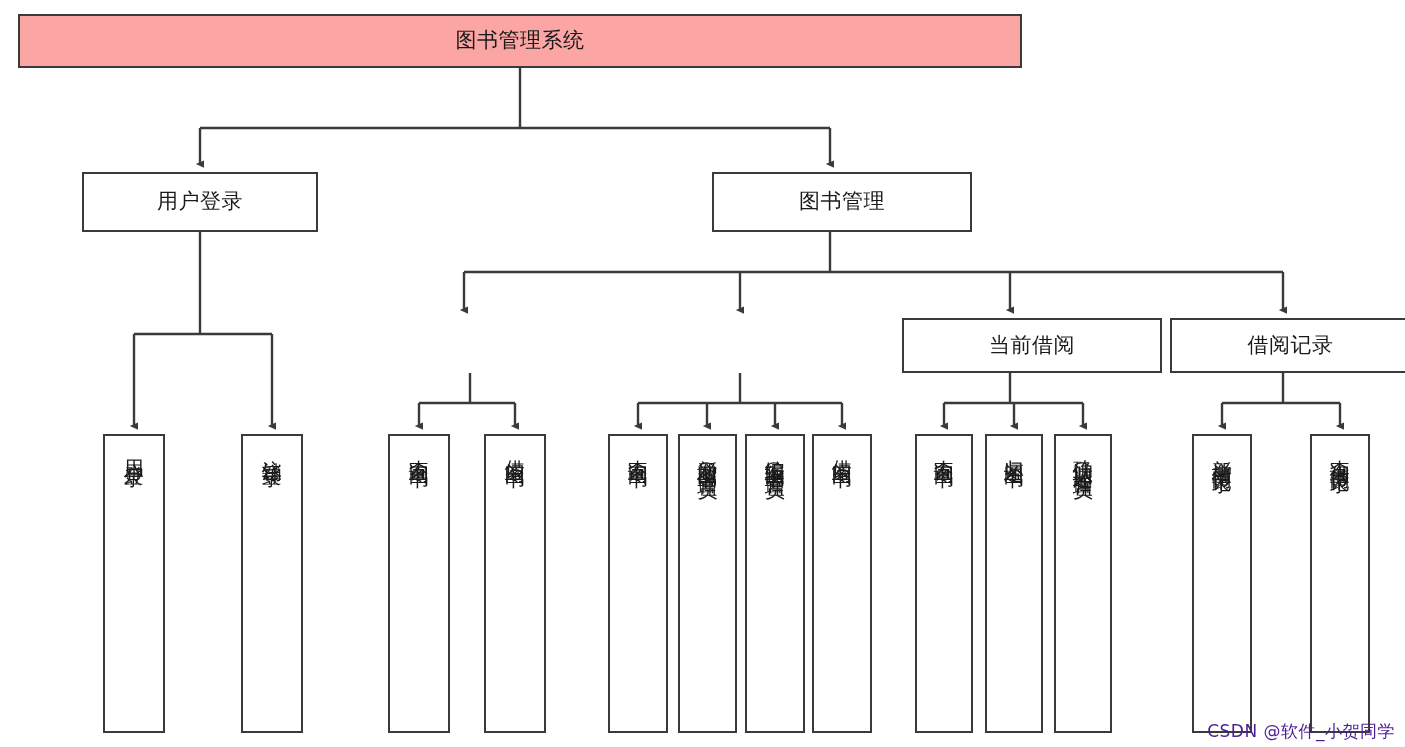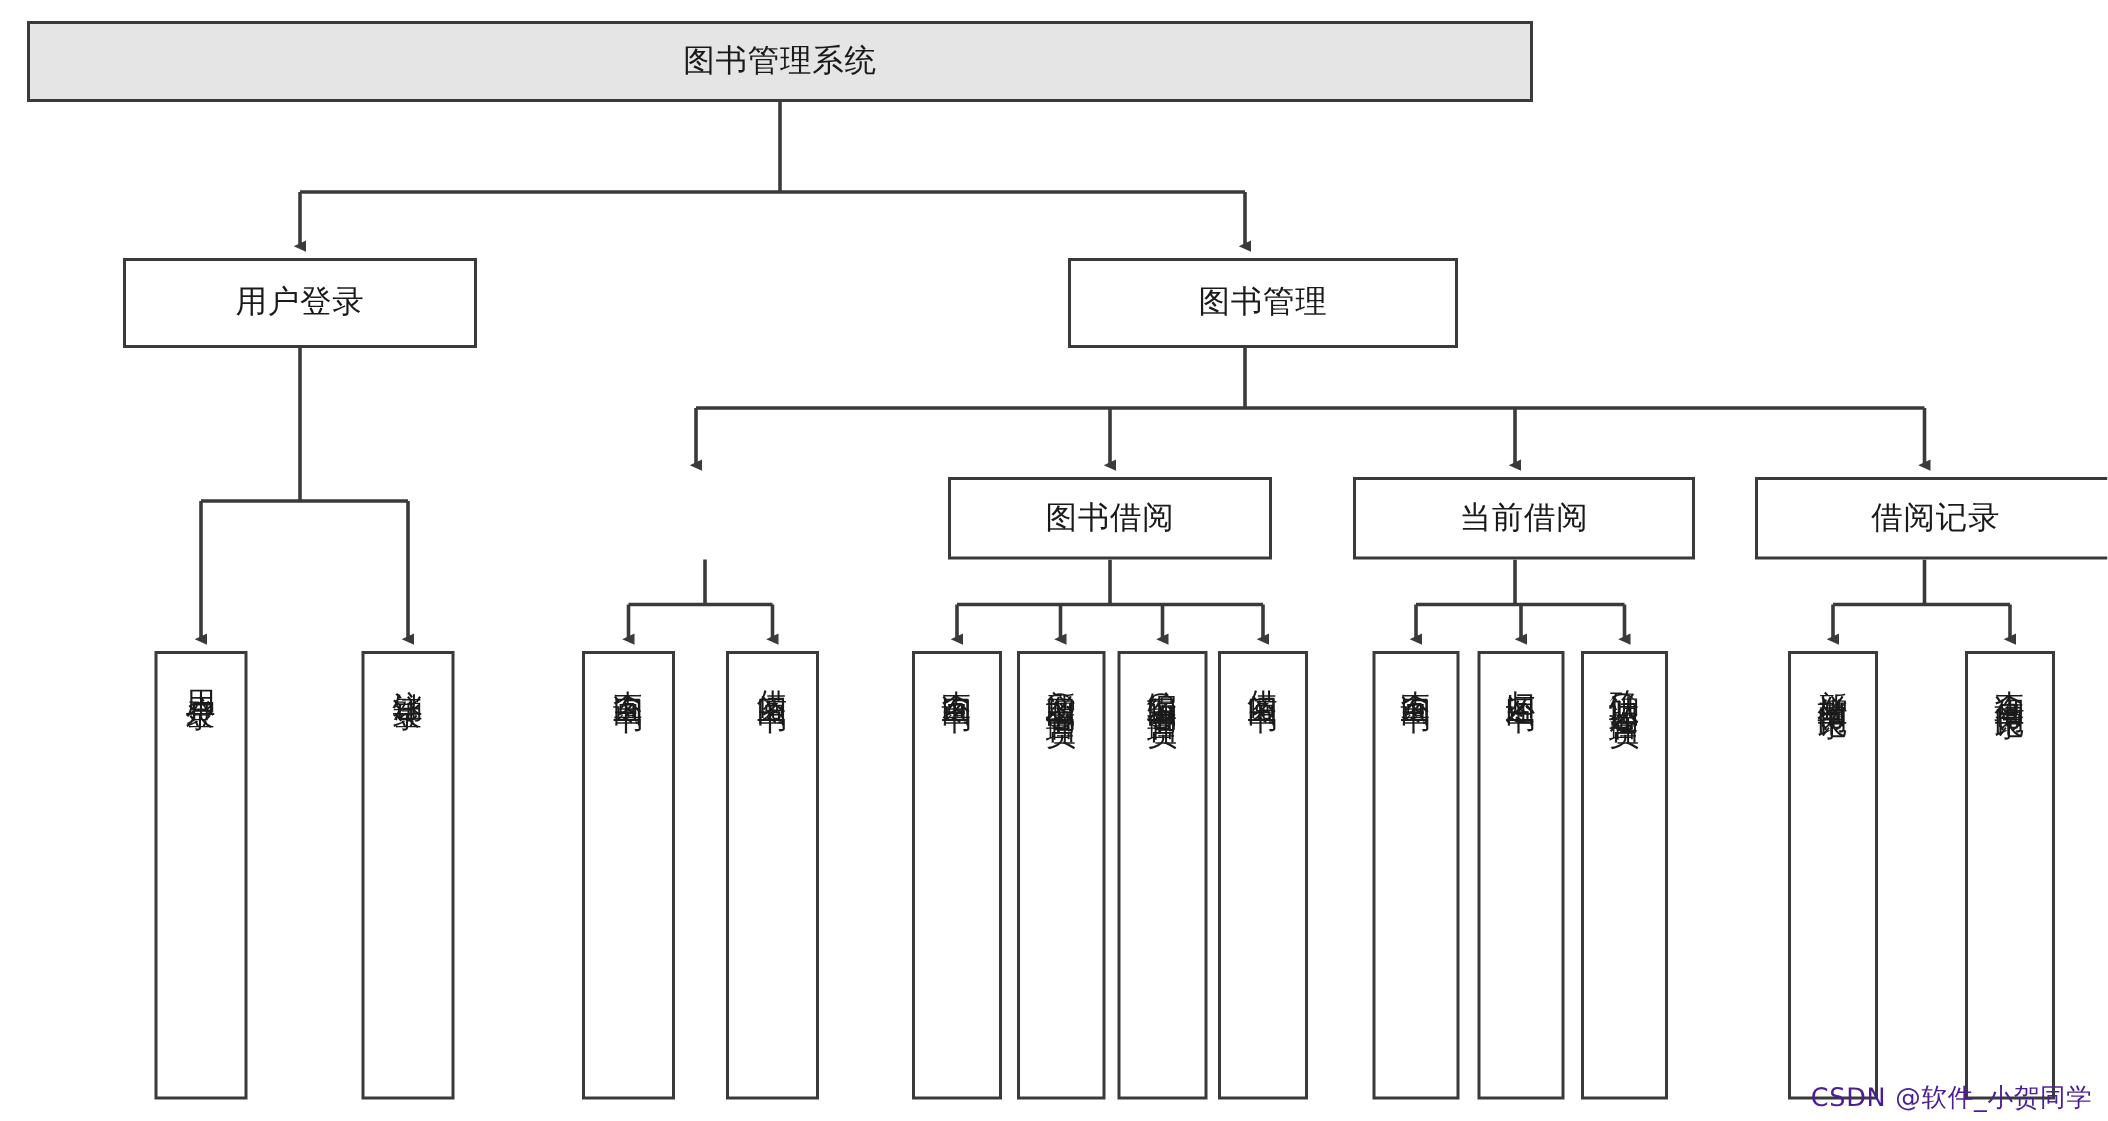--- a/index.html
+++ b/index.html
@@ -115,35 +115,32 @@
       <path d="M1014,403 L1014,426" marker-end="url(#arrowhead)"></path>
       <path d="M1083,403 L1083,426" marker-end="url(#arrowhead)"></path>
 
       <path d="M1283,373 L1283,403"></path>
       <path d="M1222,403 L1340,403"></path>
       <path d="M1222,403 L1222,426" marker-end="url(#arrowhead)"></path>
       <path d="M1340,403 L1340,426" marker-end="url(#arrowhead)"></path>
     </g>
   </svg>
 
-  <div class="node-box" style="left: 18px; top: 14px; width: 1004px; height: 54px; border-color: rgb(58, 58, 58); background: #e5e5e5;">
+  <div class="node-box" style="left: 18px; top: 14px; width: 1004px; height: 54px; border-color: rgb(58, 58, 58); background: #fca5a5;">
     <span class="node-label" style="color: rgb(26, 26, 26);">图书管理系统</span>
   </div>
 
   <div class="node-box" style="left: 82px; top: 172px; width: 236px; height: 60px; border-color: rgb(58, 58, 58); background: rgb(255, 255, 255);">
     <span class="node-label" style="color: rgb(26, 26, 26);">用户登录</span>
   </div>
   <div class="node-box" style="left: 712px; top: 172px; width: 260px; height: 60px; border-color: rgb(58, 58, 58); background: rgb(255, 255, 255);">
     <span class="node-label" style="color: rgb(26, 26, 26);">图书管理</span>
   </div>
 
-  <div class="node-box" style="left: 632px; top: 318px; width: 216px; height: 55px; border-color: rgb(58, 58, 58); background: rgb(255, 255, 255);">
-    <span class="node-label" style="color: rgb(26, 26, 26);">图书借阅</span>
-  </div>
-  <div class="node-box" style="left: 902px; top: 318px; width: 228px; height: 55px; border-color: rgb(58, 58, 58); background: rgb(255, 255, 255);">
+  <div class="node-box" style="left: 902px; top: 318px; width: 260px; height: 55px; border-color: rgb(58, 58, 58); background: rgb(255, 255, 255);">
     <span class="node-label" style="color: rgb(26, 26, 26);">当前借阅</span>
   </div>
   <div class="node-box" style="left: 1170px; top: 318px; width: 241px; height: 55px; border-color: rgb(58, 58, 58); background: rgb(255, 255, 255);">
     <span class="node-label" style="color: rgb(26, 26, 26);">借阅记录</span>
   </div>
 
   <div class="node-box node-vertical" style="left: 103px; top: 434px; width: 62px; height: 299px; border-color: rgb(58, 58, 58); background: rgb(255, 255, 255);">
     <span class="node-label" style="color: rgb(26, 26, 26);">用户登录</span>
   </div>
   <div class="node-box node-vertical" style="left: 241px; top: 434px; width: 62px; height: 299px; border-color: rgb(58, 58, 58); background: rgb(255, 255, 255);">

